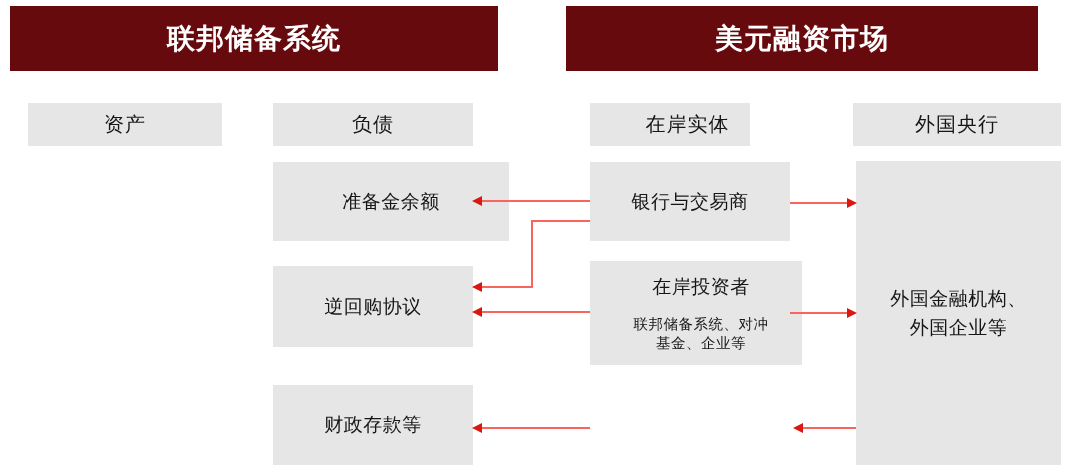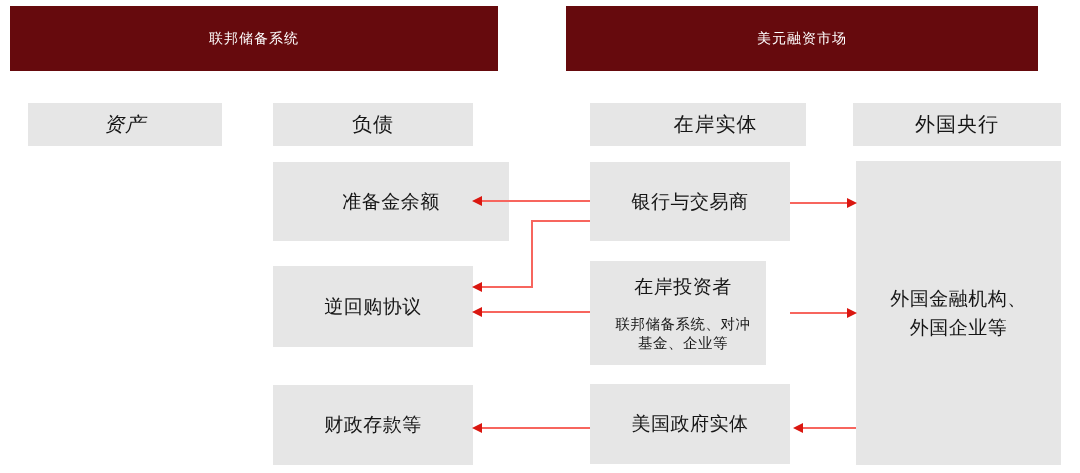--- a/index.html
+++ b/index.html
@@ -23,21 +23,21 @@
     height:473px;
     background:var(--background);
     overflow:hidden;
   }
   .title-bar{
     position:absolute;
     top:6px;height:65px;
     background:var(--maroon);
     color:var(--header-text);
     display:flex;align-items:center;justify-content:center;
-    font-size:14px;font-weight:normal;
+    font-size:28px;font-weight:bold;
     letter-spacing:1px;
   }
   .col-header{
     position:absolute;
     top:103px;height:43px;
     background:var(--box-gray);
     display:flex;align-items:center;justify-content:center;
     font-size:20px;
     letter-spacing:1px;
   }
@@ -77,39 +77,38 @@
   }
 </style>
 </head>
 <body>
 
 <div class="canvas">
 
   <div class="title-bar" style="left:10px;width:488px;">联邦储备系统</div>
   <div class="title-bar" style="left:566px;width:472px;">美元融资市场</div>
 
-  <div class="col-header" style="left:28px;width:194px;font-style:italic;">资产</div>
+  <div class="col-header" style="left:28px;width:194px;">资产</div>
   <div class="col-header" style="left:273px;width:200px;text-align:center;">负债</div>
-  <div class="col-header" style="left:590px;width:216px;padding-left:35px;">在岸实体</div>
+  <div class="col-header" style="left:590px;width:160px;padding-left:35px;">在岸实体</div>
   <div class="col-header" style="left:853px;width:208px;">外国央行</div>
 
 
   <div class="gbox" style="left:273px;top:162px;width:236px;height:79px;">准备金余额</div>
   <div class="gbox" style="left:273px;top:266px;width:200px;height:81px;">逆回购协议</div>
   <div class="gbox" style="left:273px;top:385px;width:200px;height:80px;">财政存款等</div>
 
   <div class="gbox" style="left:590px;top:162px;width:200px;height:79px;">银行与交易商</div>
-  <div class="gbox" style="left:590px;top:261px;width:176px;height:104px;padding-left:10px;">
+  <div class="gbox" style="left:590px;top:261px;width:212px;height:104px;padding-left:10px;">
     <span>在岸投资者</span>
     <span class="sub">
       <span>联邦储备系统、对冲</span><br>
       <span>基金、企业等</span>
     </span>
   </div>
-  <div class="gbox" style="left:590px;top:384px;width:200px;height:80px;">美国政府实体</div>
 
   <div class="gbox" style="left:856px;top:161px;width:205px;height:304px;">
     <span>外国金融机构、</span>
     <span>外国企业等</span>
   </div>
 
   <div>
     <div class="hline" style="left:481px;top:200px;width:109px;"></div>
     <div class="head-l" style="left:472px;top:196px;"></div>
   </div>

